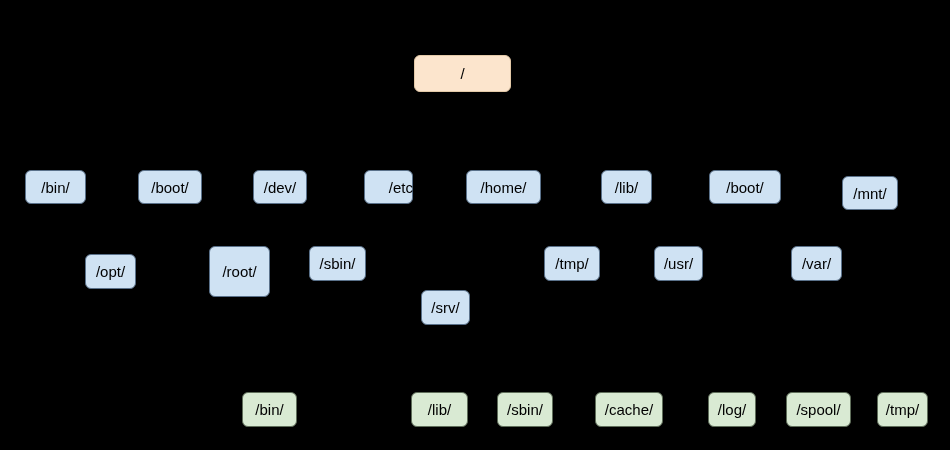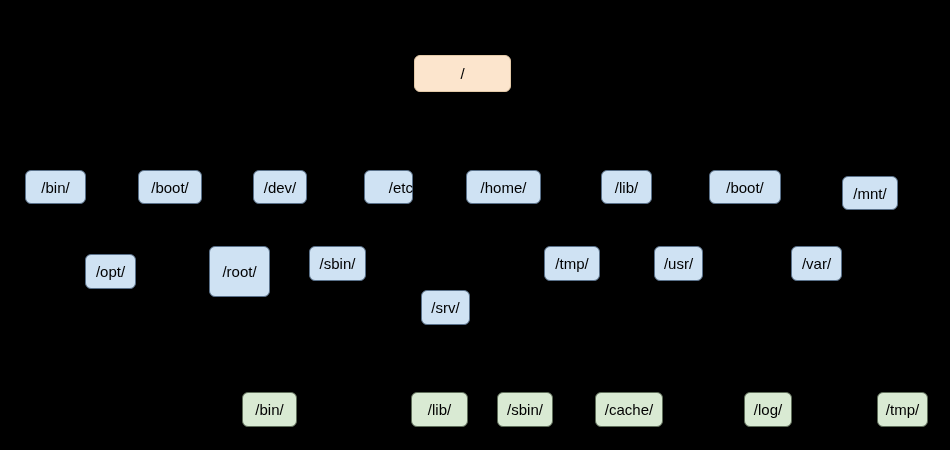--- a/index.html
+++ b/index.html
@@ -63,15 +63,16 @@
     <div class="node directory" style="left: 197px; top: 246px; width: 61px; height: 51px; margin-left: 12px;">/root/</div>
     <div class="node directory" style="left: 309px; top: 246px; width: 57px; height: 35px;">/sbin/</div>
     <div class="node directory" style="left: 421px; top: 246px; width: 49px; height: 35px; margin-top: 44px;">/srv/</div>
     <div class="node directory" style="left: 544px; top: 246px; width: 56px; height: 35px;">/tmp/</div>
     <div class="node directory" style="left: 791px; top: 246px; width: 51px; height: 35px;">/var/</div>
     <div class="node directory" style="left: 654px; top: 246px; width: 49px; height: 35px;">/usr/</div>
     <div class="node subdirectory" style="left: 242px; top: 392px; width: 55px; height: 35px;">/bin/</div>
     <div class="node subdirectory" style="left: 411px; top: 392px; width: 57px; height: 35px;">/lib/</div>
     <div class="node subdirectory" style="left: 497px; top: 392px; width: 56px; height: 35px;">/sbin/</div>
     <div class="node subdirectory" style="left: 595px; top: 392px; width: 68px; height: 35px;">/cache/</div>
-    <div class="node subdirectory" style="left: 708px; top: 392px; width: 48px; height: 35px; margin-left: 36px;">/log/</div>
+    <div class="node subdirectory" style="left: 708px; top: 392px; width: 48px; height: 35px;">/log/</div>
+    <div class="node subdirectory" style="left: 786px; top: 392px; width: 65px; height: 35px;">/spool/</div>
     <div class="node subdirectory" style="left: 877px; top: 392px; width: 51px; height: 35px;">/tmp/</div>
   </div>
 
 </body></html>

